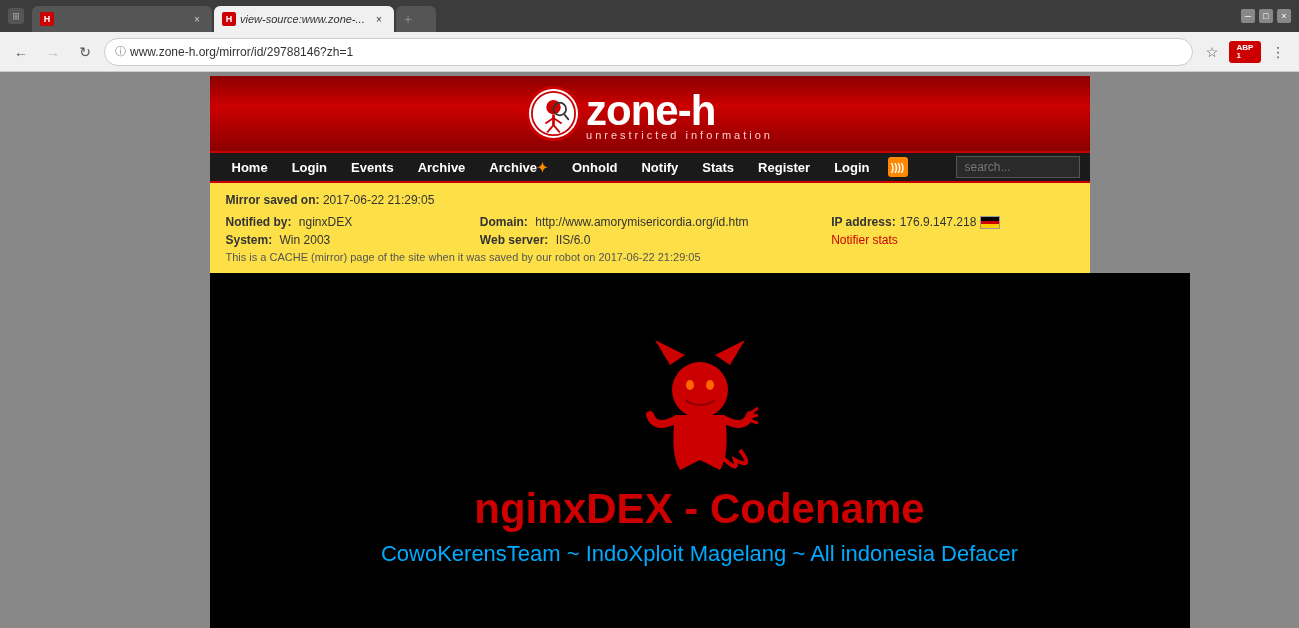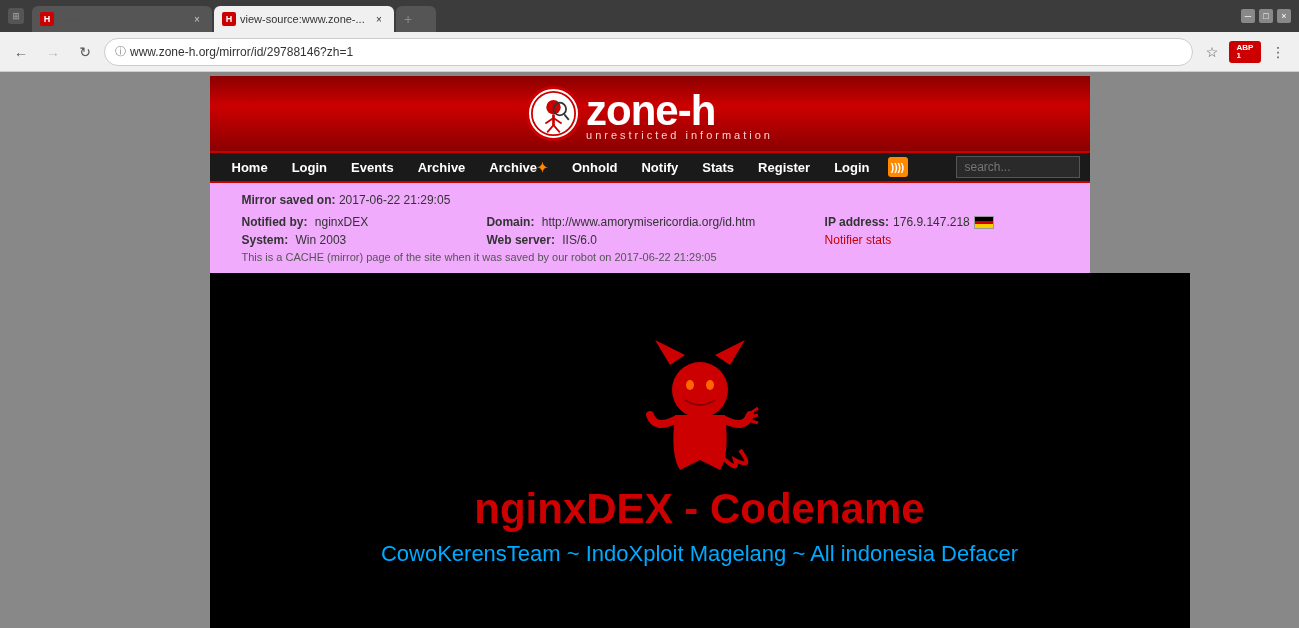--- a/index.html
+++ b/index.html
@@ -193,22 +193,22 @@
       width: 20px; height: 20px;
       background: #ff8800;
       border-radius: 3px;
       display: flex; align-items: center; justify-content: center;
       color: white; font-size: 11px; margin-left: 6px;
       cursor: pointer;
     }
 
     
     .site-content {
-      background: #f0abfc;
-      padding: 10px 32px;
+      background: #fde047;
+      padding: 10px 16px;
     }
     .mirror-saved-on {
       font-size: 12px;
       color: #333;
       margin-bottom: 8px;
     }
     .mirror-saved-on strong { color: #333; }
     .info-label { font-weight: bold; color: #333; margin-right: 4px; }
     .info-value { color: #333; }
     .notifier-link { color: #cc0000; text-decoration: none; }
@@ -270,21 +270,21 @@
     <div class="browser-tabs">
 
       <div class="browser-tab">
         <div class="tab-favicon">H</div>
         <span style="font-size:11px;color:#555;overflow:hidden;white-space:nowrap;max-width:140px;text-overflow:ellipsis;">www.amorymisericordia...</span>
         <div class="tab-close">×</div>
       </div>
 
       <div class="browser-tab active">
         <div class="tab-favicon">H</div>
-        <span style="font-size:11px;overflow:hidden;white-space:nowrap;max-width:140px;text-overflow:ellipsis;">view-source:www.zone-...</span>
+        <span style="font-size:11px;overflow:hidden;white-space:nowrap;max-width:140px;text-overflow:ellipsis;font-style:italic;">view-source:www.zone-...</span>
         <div class="tab-close">×</div>
       </div>
 
       <div class="browser-tab empty">
         <span style="color:#888;font-size:14px;">+</span>
       </div>
     </div>
 
     <div style="margin-left:auto;display:flex;gap:4px;">
       <button style="width:14px;height:14px;border:none;background:#888;border-radius:2px;cursor:pointer;font-size:9px;color:white;display:flex;align-items:center;justify-content:center;">─</button>

